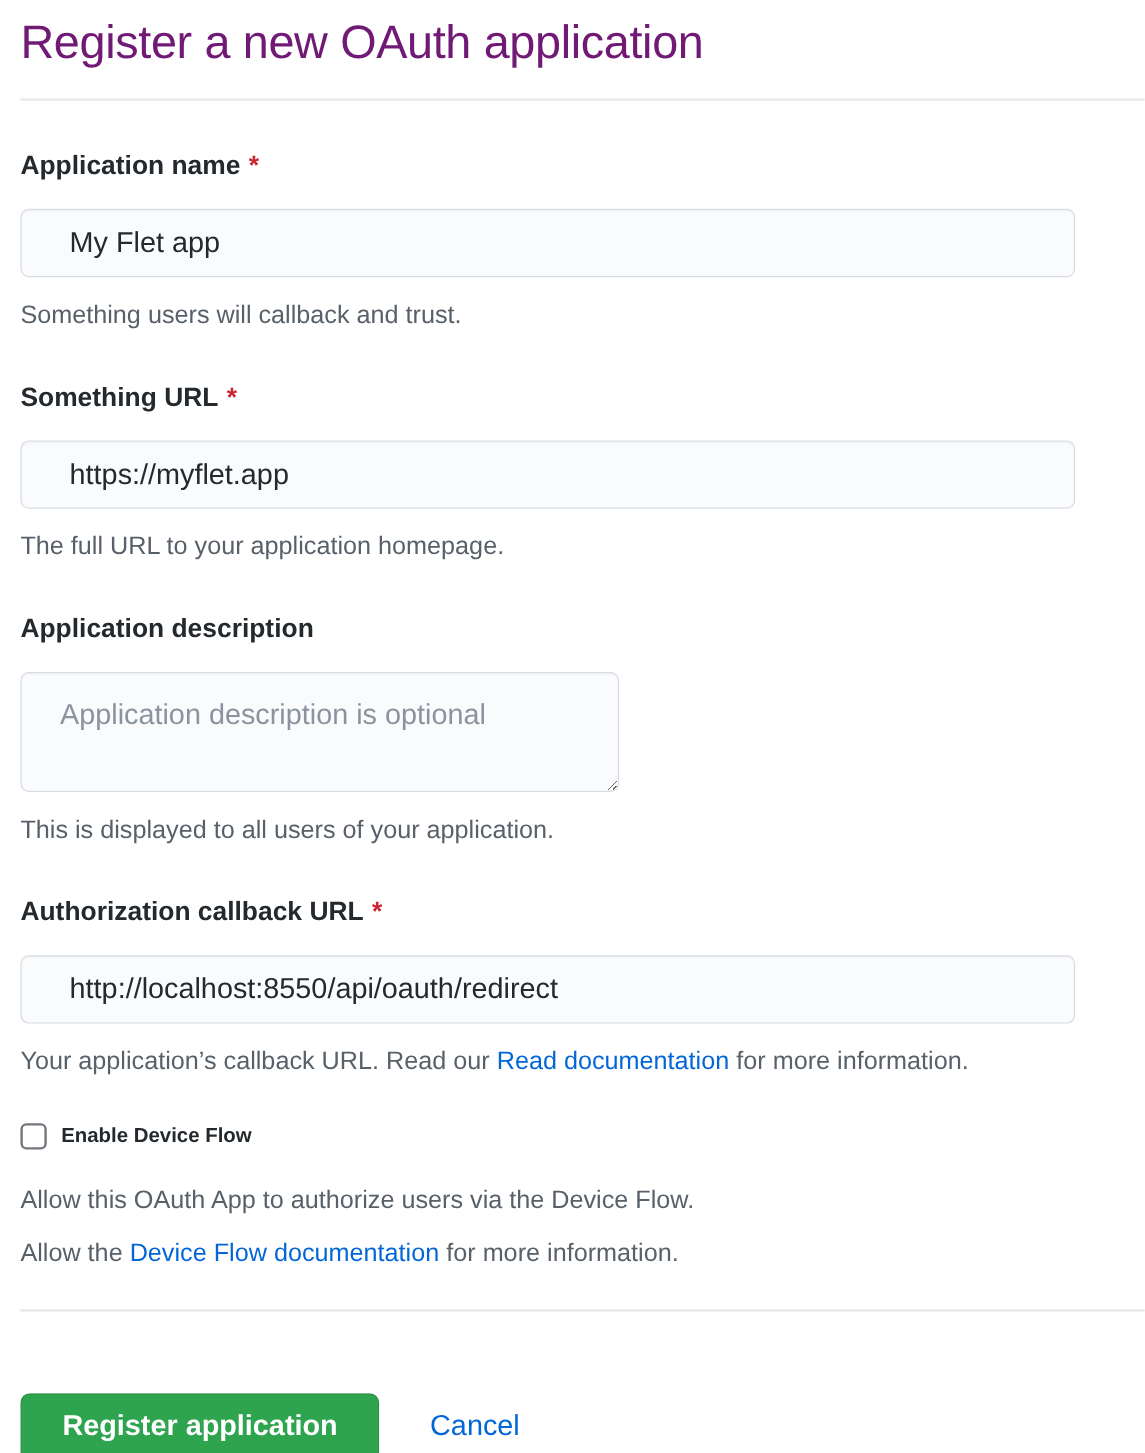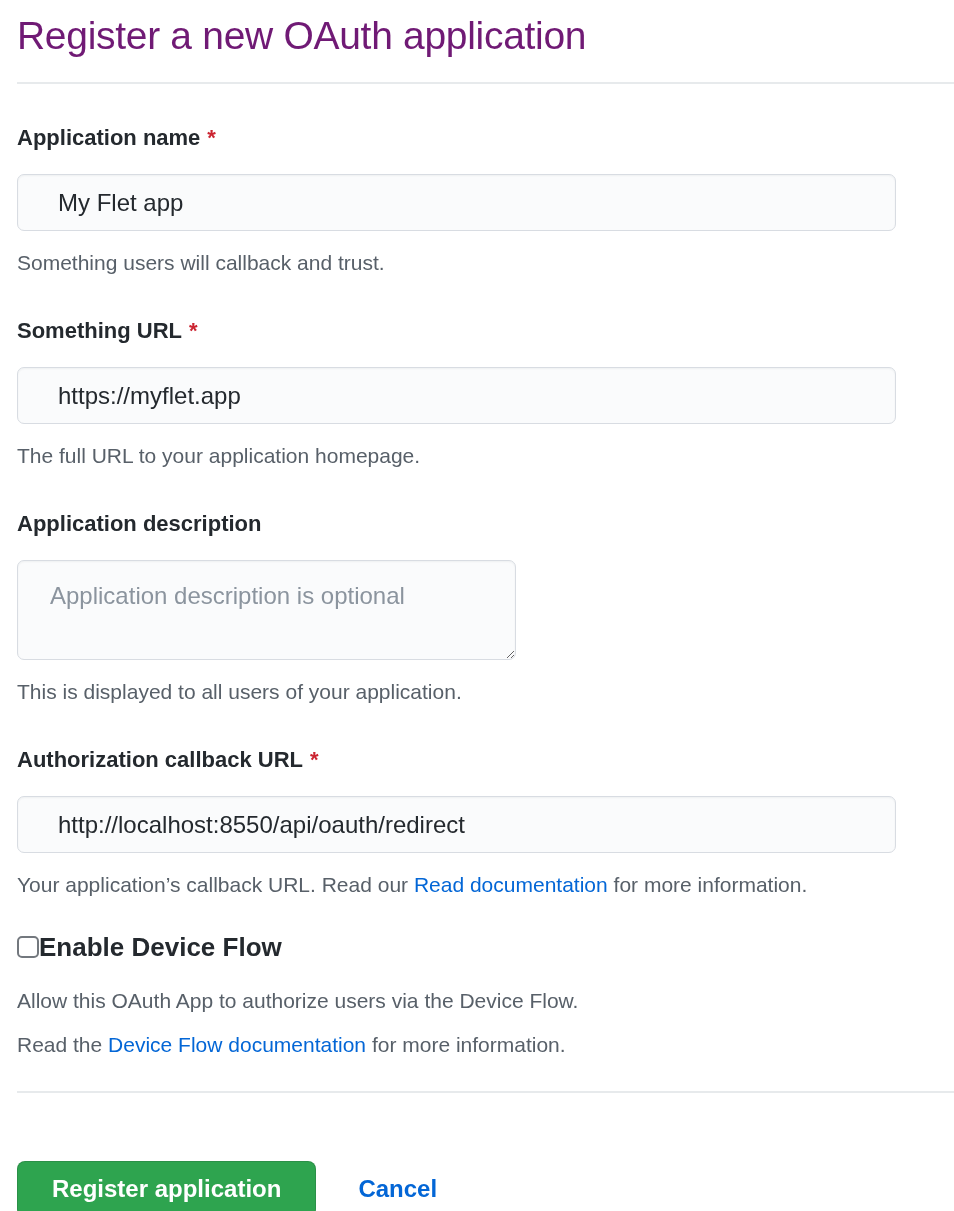--- a/index.html
+++ b/index.html
@@ -101,21 +101,22 @@
     -webkit-appearance: none;
     width: 22px;
     height: 22px;
     margin: 0;
     background: #ffffff;
     border: 2px solid #73787e;
     border-radius: 5px;
     cursor: pointer;
   }
   .checkbox-label {
-    font-size: 26px;
+    margin-left: 12px;
+    font-size: 17px;
     line-height: 28px;
     font-weight: 700;
     color: #24292e;
     cursor: pointer;
   }
   .help-text.tight { margin-top: 26px; }
   .note-text {
     margin: 16px 0 0 0;
     font-size: 21px;
     line-height: 28px;
@@ -138,21 +139,21 @@
     font-weight: 700;
     border: 1px solid rgba(27,31,35,0.15);
     border-radius: 8px;
     box-shadow: 0 1px 0 rgba(27,31,35,0.1);
     cursor: pointer;
   }
   .cancel-link {
     margin-left: 42px;
     color: #0366d6;
     font-size: 24px;
-    font-weight: 700;
+    font-weight: 400;
     text-decoration: none;
     cursor: pointer;
   }
 </style>
 </head>
 <body>
 
 <div class="content">
 
   <h2 class="page-title">Register a new OAuth application</h2>
@@ -174,21 +175,21 @@
 
   <label class="field-label"><span>Authorization callback URL</span><span class="required-asterisk">*</span></label>
   <input type="text" class="text-input" value="http://localhost:8550/api/oauth/redirect" style="">
   <p class="help-text"><span>Your application’s callback URL. Read our </span><a class="inline-link">Read documentation</a><span> for more information.</span></p>
 
   <div class="checkbox-row">
     <input type="checkbox" class="device-flow-checkbox" style="">
     <label class="checkbox-label">Enable Device Flow</label>
   </div>
   <p class="help-text tight">Allow this OAuth App to authorize users via the Device Flow.</p>
-  <p class="note-text"><span>Read the </span><a class="inline-link">Device Flow documentation</a><span> for more information.</span></p>
+  <p class="note-text"><span>Allow the </span><a class="inline-link">Device Flow documentation</a><span> for more information.</span></p>
 
 </div>
 <div style="margin-top:32px;"></div>
 <hr class="divider" style="margin-left:17px;">
 <div class="content">
 
   <div class="form-actions">
     <button type="button" class="btn-primary">Register application</button>
     <a class="cancel-link">Cancel</a>
   </div>

